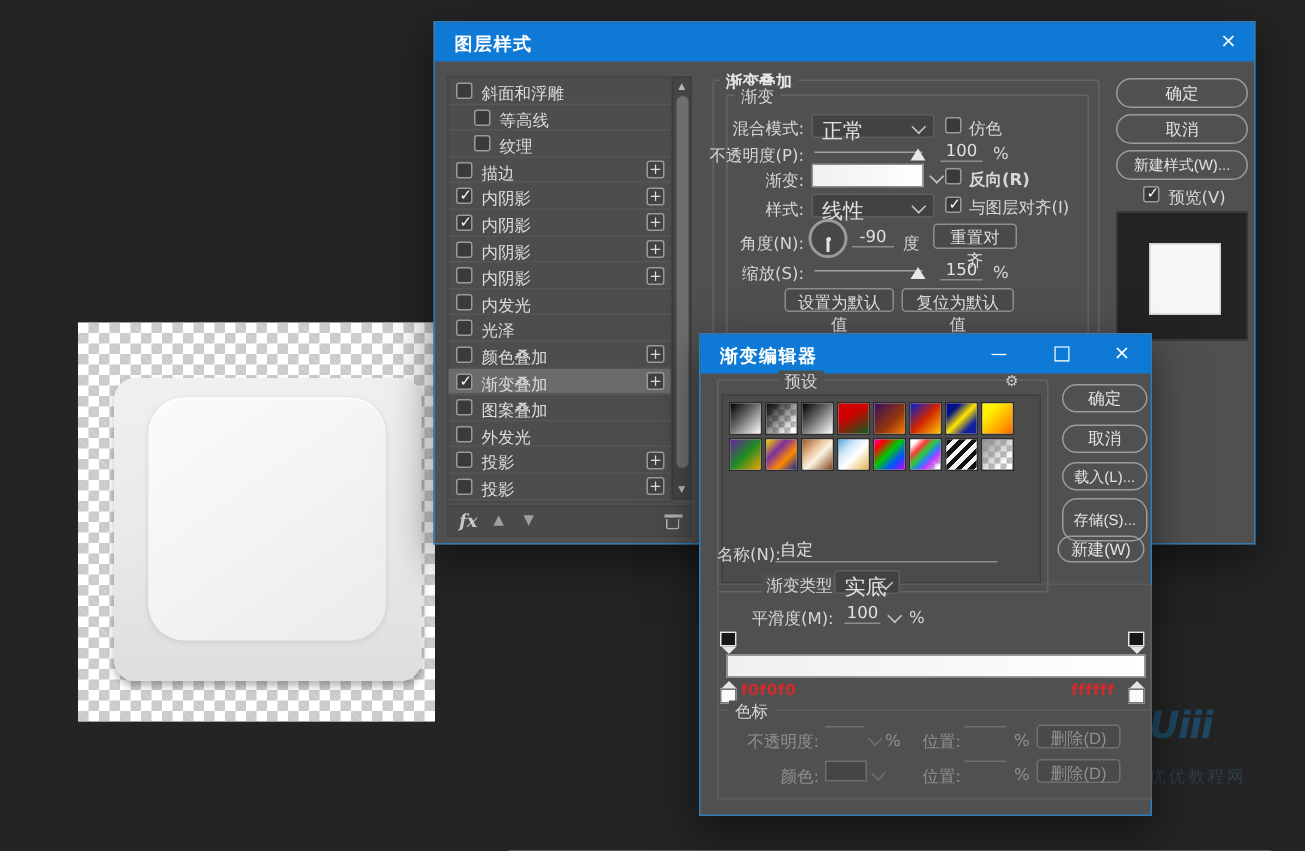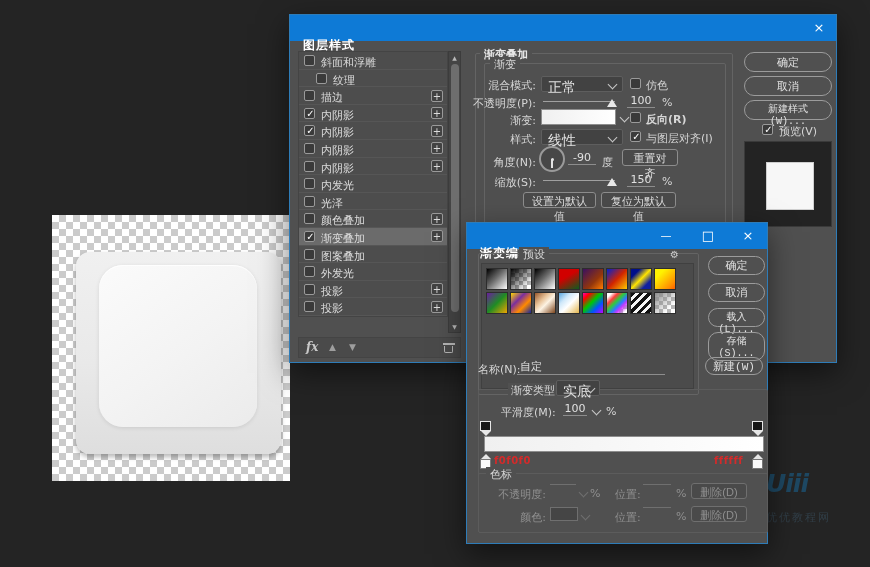--- a/index.html
+++ b/index.html
@@ -17,27 +17,27 @@
   #keycap-inner{left:23px;top:13px;width:158px;height:162px;border-radius:24px;
     background:linear-gradient(145deg,#fbfbfb 0%,#f3f3f3 55%,#ebebeb 100%);
     box-shadow:0 1px 4px rgba(0,0,0,.10), inset 0 1px 1px rgba(255,255,255,.9);}
   
   #watermark{left:766px;top:471px;width:100px;opacity:.85;}
   #watermark .logo{font-size:25px;font-weight:bold;font-style:italic;letter-spacing:-1px;color:#1d4f6e;line-height:26px;}
   #watermark .sub{font-size:11px;color:#33434e;letter-spacing:2px;margin-top:13px;}
   
   .dialog{background:#505050;border:1px solid #2e7cb8;box-shadow:0 10px 28px rgba(0,0,0,.5);box-sizing:border-box;}
   .titlebar{position:absolute;left:0;top:0;right:0;height:26px;background:#0e7ad6;color:#fff;}
-  .titlebar .t{position:absolute;left:13px;top:6px;font-size:12px;font-weight:bold;letter-spacing:1px;margin-top:16px;}
+  .titlebar .t{position:absolute;left:13px;top:6px;font-size:12px;font-weight:bold;letter-spacing:1px;}
   .winbtn{position:absolute;top:5px;width:18px;height:16px;color:#fff;font-size:13px;text-align:center;line-height:16px;cursor:default;}
   .lbl{position:absolute;color:#d6d6d6;font-size:11px;white-space:nowrap;}
   .lbl.r{text-align:right;}
   .dim,.dim *{color:#8f8f8f !important;border-color:#6f6f6f !important;}
   .pill{position:absolute;border:1px solid #9b9b9b;border-radius:10px;background:transparent;color:#e2e2e2;
-    font-size:11px;text-align:center;box-sizing:border-box;font-family:Liberation Mono, monospace;}
+    font-size:11px;text-align:center;box-sizing:border-box;font-family:Liberation Sans, sans-serif;}
   .btn{position:absolute;border:1px solid #8d8d8d;border-radius:3px;background:#4a4a4a;color:#dedede;
     font-size:11px;text-align:center;box-sizing:border-box;}
   .cb{position:absolute;width:11px;height:11px;background:#3a3a3a;border:1px solid #9a9a9a;border-radius:2px;
     color:#fff;font-size:10px;line-height:11px;text-align:center;box-sizing:border-box;}
   .cb.on::after{content:"✓";position:absolute;left:0;top:-1px;width:11px;font-weight:bold;}
   .dd{position:absolute;height:16px;background:#424242;border:1px solid #5e5e5e;border-radius:2px;box-sizing:border-box;}
   .dd .v{position:absolute;left:6px;top:2px;font-size:14px;color:#e0e0e0;}
   .chev{position:absolute;width:6px;height:6px;border-right:1.5px solid #c8c8c8;border-bottom:1.5px solid #c8c8c8;transform:rotate(45deg);}
   .uline{position:absolute;border-bottom:1px solid #8d8d8d;color:#e0e0e0;font-size:11px;text-align:center;}
   .slider{position:absolute;height:10px;}
@@ -111,20 +111,24 @@
       <span class="winbtn" style="right:8px;">×</span>
     </div>
 
     <div class="abs" id="ls-list">
         <div class="ls-row">
           <span class="cb"></span>
           <span class="rl">斜面和浮雕</span>
         </div>
         <div class="ls-row ind">
           <span class="cb"></span>
+          <span class="rl">等高线</span>
+        </div>
+        <div class="ls-row ind">
+          <span class="cb"></span>
           <span class="rl">纹理</span>
         </div>
         <div class="ls-row">
           <span class="cb"></span>
           <span class="rl">描边</span>
           <span class="plus">+</span>
         </div>
         <div class="ls-row">
           <span class="cb on"></span>
           <span class="rl">内阴影</span>

